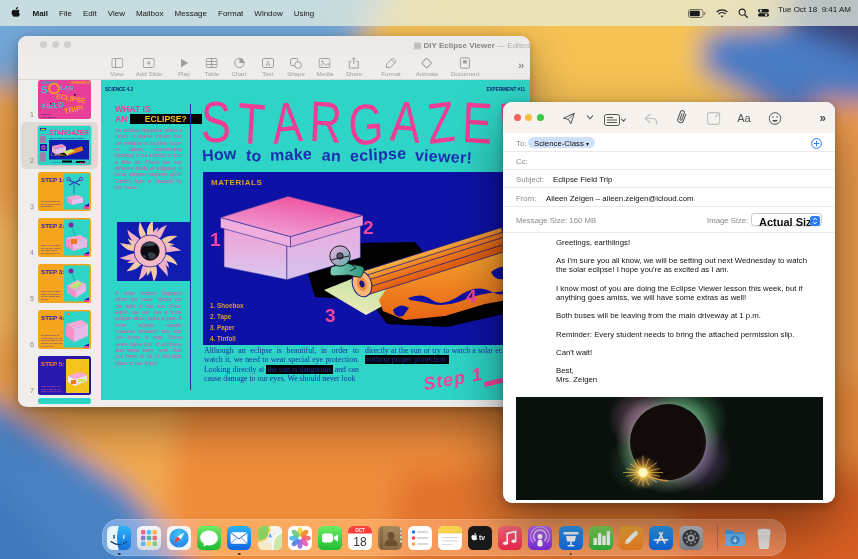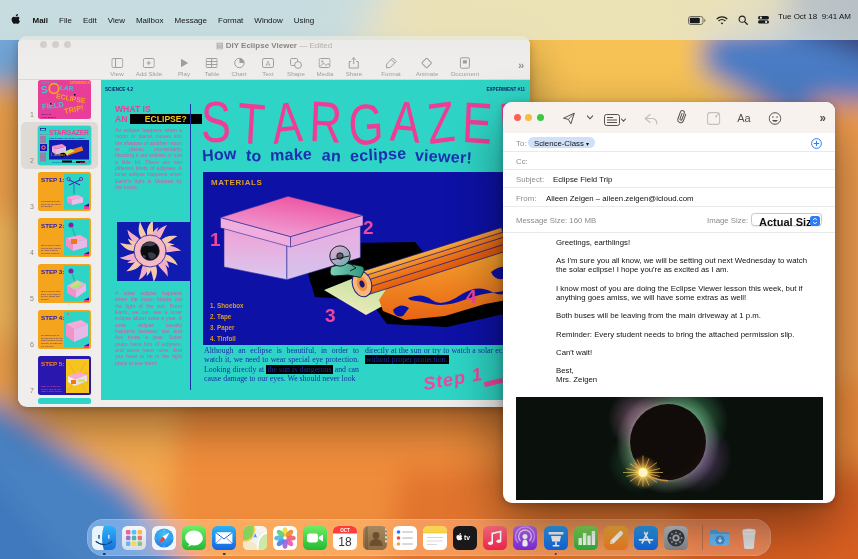--- a/index.html
+++ b/index.html
@@ -1,34 +1,34 @@
 <!DOCTYPE html>
 <html><head><meta charset="utf-8"><style>
 * { margin:0; padding:0; box-sizing:border-box; }
 html,body { width:858px; height:559px; overflow:hidden; font-family:"Liberation Sans", sans-serif; }
 #screen { position:absolute; width:858px; height:559px; overflow:hidden; background:#f2a64e; }
 
 
 #wp { position:absolute; inset:0; overflow:hidden; filter:blur(0px); }
 
 
-#menubar { position:absolute; left:0; top:0; width:858px; height:40px; background:rgba(230,238,222,0.74); backdrop-filter:blur(30px) saturate(1.4); display:flex; align-items:center; font-size:8px; color:#141414; }
+#menubar { position:absolute; left:0; top:0; width:858px; height:26px; background:rgba(230,238,222,0.74); backdrop-filter:blur(30px) saturate(1.4); display:flex; align-items:center; font-size:8px; color:#141414; }
 #menubar .l { display:flex; align-items:center; }
 #menubar span.itm { padding:0 5.5px; }
 #menubar .apple { padding:0 7px 0 11px; }
 #menubar .bold { font-weight:bold; }
 #menubar .r { margin-left:auto; display:flex; align-items:center; }
 #menubar .r .ic { margin:0 5px; display:flex; align-items:center; }
 #menubar .time { margin:0 7px 7px 4px; }
 
 
 #kn { position:absolute; left:18px; top:36px; width:512px; height:371px; border-radius:9px; background:#efedeb; box-shadow:0 18px 45px rgba(0,0,0,0.40), 0 2px 8px rgba(0,0,0,0.22); overflow:hidden; }
 #kn .titlebar { position:absolute; left:0; top:0; width:100%; height:19px; background:#ecebe9; }
 #kn .tl { position:absolute; top:5px; width:7px; height:7px; border-radius:50%; background:#d3d0cb; }
-#kn .title { position:absolute; top:5px; width:100%; text-align:center; font-size:8px; color:#b3afaa; font-weight:bold; }
+#kn .title { position:absolute; top:5px; width:100%; text-align:right; font-size:8px; color:#b3afaa; font-weight:bold; }
 #kn .title b { color:#8a8681; font-weight:bold; }
 #kn .toolbar { position:absolute; left:0; top:19px; width:100%; height:25px; background:#efedeb; border-bottom:1px solid #dbd8d4; }
 .tbi { position:absolute; top:2px; text-align:center; color:#a19d98; transform:translateX(-50%); }
 .tbi svg { display:block; margin:0 auto; }
 .tbi .lb { font-size:6.2px; margin-top:0.5px; white-space:nowrap; }
 #kn .chev { position:absolute; right:7px; top:5px; color:#8d8985; font-size:10px; letter-spacing:-1px; font-weight:bold; }
 #kn .sidebar { position:absolute; left:0; top:44px; width:83px; height:326px; background:#f0eeec; }
 #kn .slidearea { position:absolute; left:83px; top:44px; width:429px; height:320px; background:#2ed5c6; overflow:hidden; }
 #kn .botstrip { position:absolute; left:83px; top:365px; width:429px; height:6px; background:#efedeb; }
 .thumbnum { position:absolute; font-size:7px; color:#8a8681; width:14px; text-align:right; }
@@ -57,21 +57,21 @@
 .mico { position:absolute; transform:translateX(-50%); }
 .mrow { position:absolute; left:0; width:100%; border-bottom:1px solid #eaeaea; font-size:7.8px; color:#8b8b8b; }
 .mrow .lbl { position:absolute; left:13px; }
 .mrow .val { position:absolute; color:#0f0f0f; }
 #mbody { position:absolute; left:13px; top:136px; width:291px; font-size:7.8px; color:#111; line-height:9px; }
 #mbody p { margin-bottom:9.4px;margin-left:40px; }
 #token { position:absolute; left:25px; top:4px; height:11px; background:#cfe0f8; border-radius:5.5px; color:#111; font-size:7.8px; padding:1.5px 6px 0 6px; }
 #eclipseimg { position:absolute; left:13px; top:295px; width:307px; height:103px; background:#060a07; }
 
 
-#dock { position:absolute; left:87px; top:519px; width:684px; height:37px; border-radius:16px; background:rgba(255,255,255,0.30); backdrop-filter:blur(20px) saturate(1.7); box-shadow:inset 0 0 0 0.5px rgba(255,255,255,0.3), 0 0 1px rgba(0,0,0,0.15); }
+#dock { position:absolute; left:102px; top:519px; width:684px; height:37px; border-radius:16px; background:rgba(255,255,255,0.30); backdrop-filter:blur(20px) saturate(1.7); box-shadow:inset 0 0 0 0.5px rgba(255,255,255,0.3), 0 0 1px rgba(0,0,0,0.15); }
 .dicon { position:absolute; top:6.5px; width:24px; height:24px; border-radius:5.5px; overflow:hidden; transform:translateX(-50%); }
 .ddot { position:absolute; top:33.5px; width:2.5px; height:2.5px; border-radius:50%; background:rgba(25,25,25,0.8); transform:translateX(-50%); }
 #dsep { position:absolute; left:615px; top:6px; width:1px; height:25px; background:rgba(70,70,70,0.3); }
 </style></head>
 <body>
 <div id="screen">
   <div id="wp">
     <svg width="858" height="559" viewBox="0 0 858 559">
       <defs>
           <filter id="wb" x="-20%" y="-20%" width="140%" height="140%">

